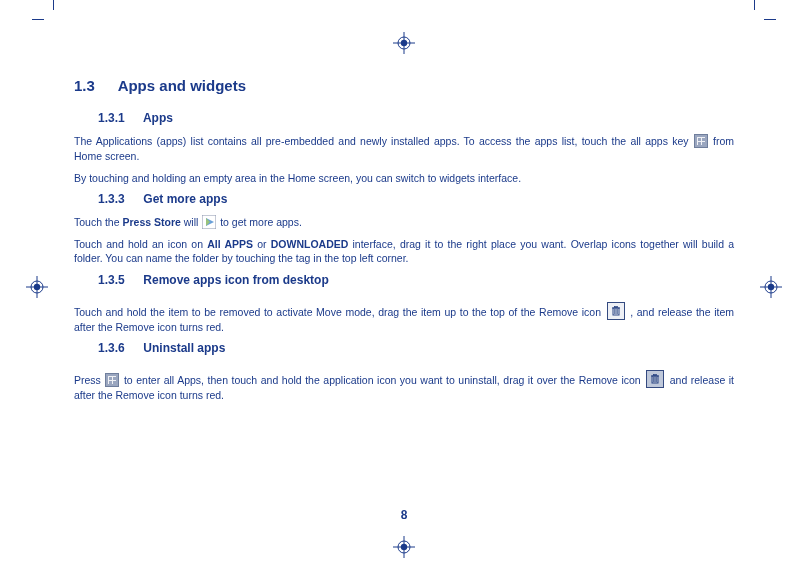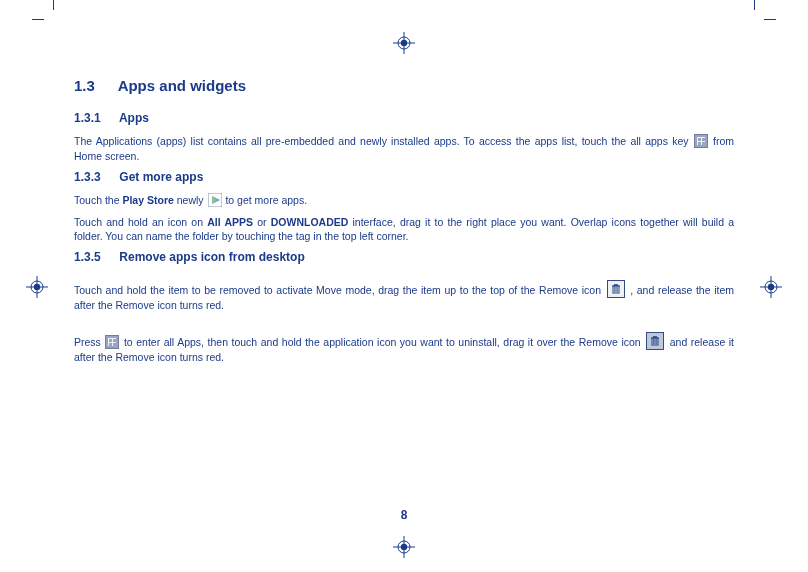--- a/index.html
+++ b/index.html
@@ -32,20 +32,21 @@
     margin-bottom: 14px;
   }
   .section-title .num { display:inline-block; min-width:40px; }
   .sub {
     margin-top: 6px;
     margin-bottom: 2px;
   }
   .sub-title {
     font-size: 12px;
     font-weight: bold;
+    margin-left: 24px;
   }
   .sub-title .num { display:inline-block; min-width:42px; }
   .para {
     margin-top: 8px;
     margin-bottom: 4px;
   }
   .gap { height: 6px; }
   b { font-weight: bold; }
 
   
@@ -181,29 +182,30 @@
       <div class="sub-title">
         <span class="num">1.3.1</span>
         <span>Apps</span>
       </div>
       <div class="para">
         <span>The Applications (apps) list contains all pre-embedded and newly installed apps. To access the apps list, touch the all apps key </span><span class="inline-icon grid-icon"></span><span> from Home screen.</span>
       </div>
     </div>
 
     <div class="sub">
+      <div class="para">By touching and holding an empty area in the Home screen,  you can switch to widgets interface.</div>
     </div>
 
     <div class="sub">
       <div class="sub-title">
         <span class="num">1.3.3</span>
         <span>Get more apps</span>
       </div>
       <div class="para">
-        <span>Touch the </span><b>Play Store</b><span> newly </span><span class="inline-icon playstore"><svg viewBox="0 0 14 14">
+        <span>Touch the </span><b>Press Store</b><span> will </span><span class="inline-icon playstore"><svg viewBox="0 0 14 14">
               <rect x="0" y="0" width="14" height="14" fill="#fff" stroke="#8a94ad" stroke-width="1"></rect>
               <polygon points="4,3 12,7 4,11" fill="#6aa0d8"></polygon>
               <polygon points="4,3 8,7 4,11" fill="#9ac37b"></polygon>
             </svg></span><span> to get more apps.</span>
       </div>
     </div>
 
     <div class="sub">
       <div class="para">
         <span>Touch and hold an icon on </span><b>All APPS</b><span> or </span><b>DOWNLOADED</b><span> interface, drag it to the right place you want. Overlap icons together will build a folder. You can name the folder by touching the tag in the top left corner.</span>
@@ -222,20 +224,24 @@
               <line x1="2" y1="3" x2="10" y2="3" stroke="#2a4583" stroke-width="1"></line>
               <line x1="4.7" y1="4" x2="4.7" y2="9" stroke="#2a4583" stroke-width="0.8"></line>
               <line x1="6" y1="4" x2="6" y2="9" stroke="#2a4583" stroke-width="0.8"></line>
               <line x1="7.3" y1="4" x2="7.3" y2="9" stroke="#2a4583" stroke-width="0.8"></line>
               <rect x="4.5" y="1.5" width="3" height="1" fill="none" stroke="#2a4583" stroke-width="0.8"></rect>
             </svg></span><span> , and release the item after the Remove icon turns red.</span>
       </div>
     </div>
 
     <div class="sub">
+      <div class="sub-title">
+        <span class="num">1.3.6</span>
+        <span>Uninstall apps</span>
+      </div>
       <div class="gap"></div>
       <div class="para">
         <span>Press </span><span class="inline-icon grid-icon"></span><span> to enter all Apps, then touch and hold the application icon you want to uninstall, drag it over the Remove icon </span><span class="trash-wrap dark"><svg viewBox="0 0 12 12">
               <rect x="3" y="3" width="6" height="7" fill="none" stroke="#2a4583" stroke-width="1"></rect>
               <line x1="2" y1="3" x2="10" y2="3" stroke="#2a4583" stroke-width="1"></line>
               <line x1="4.7" y1="4" x2="4.7" y2="9" stroke="#2a4583" stroke-width="0.8"></line>
               <line x1="6" y1="4" x2="6" y2="9" stroke="#2a4583" stroke-width="0.8"></line>
               <line x1="7.3" y1="4" x2="7.3" y2="9" stroke="#2a4583" stroke-width="0.8"></line>
               <rect x="4.5" y="1.5" width="3" height="1" fill="none" stroke="#2a4583" stroke-width="0.8"></rect>
             </svg></span><span> and release it after the Remove icon turns red.</span>

